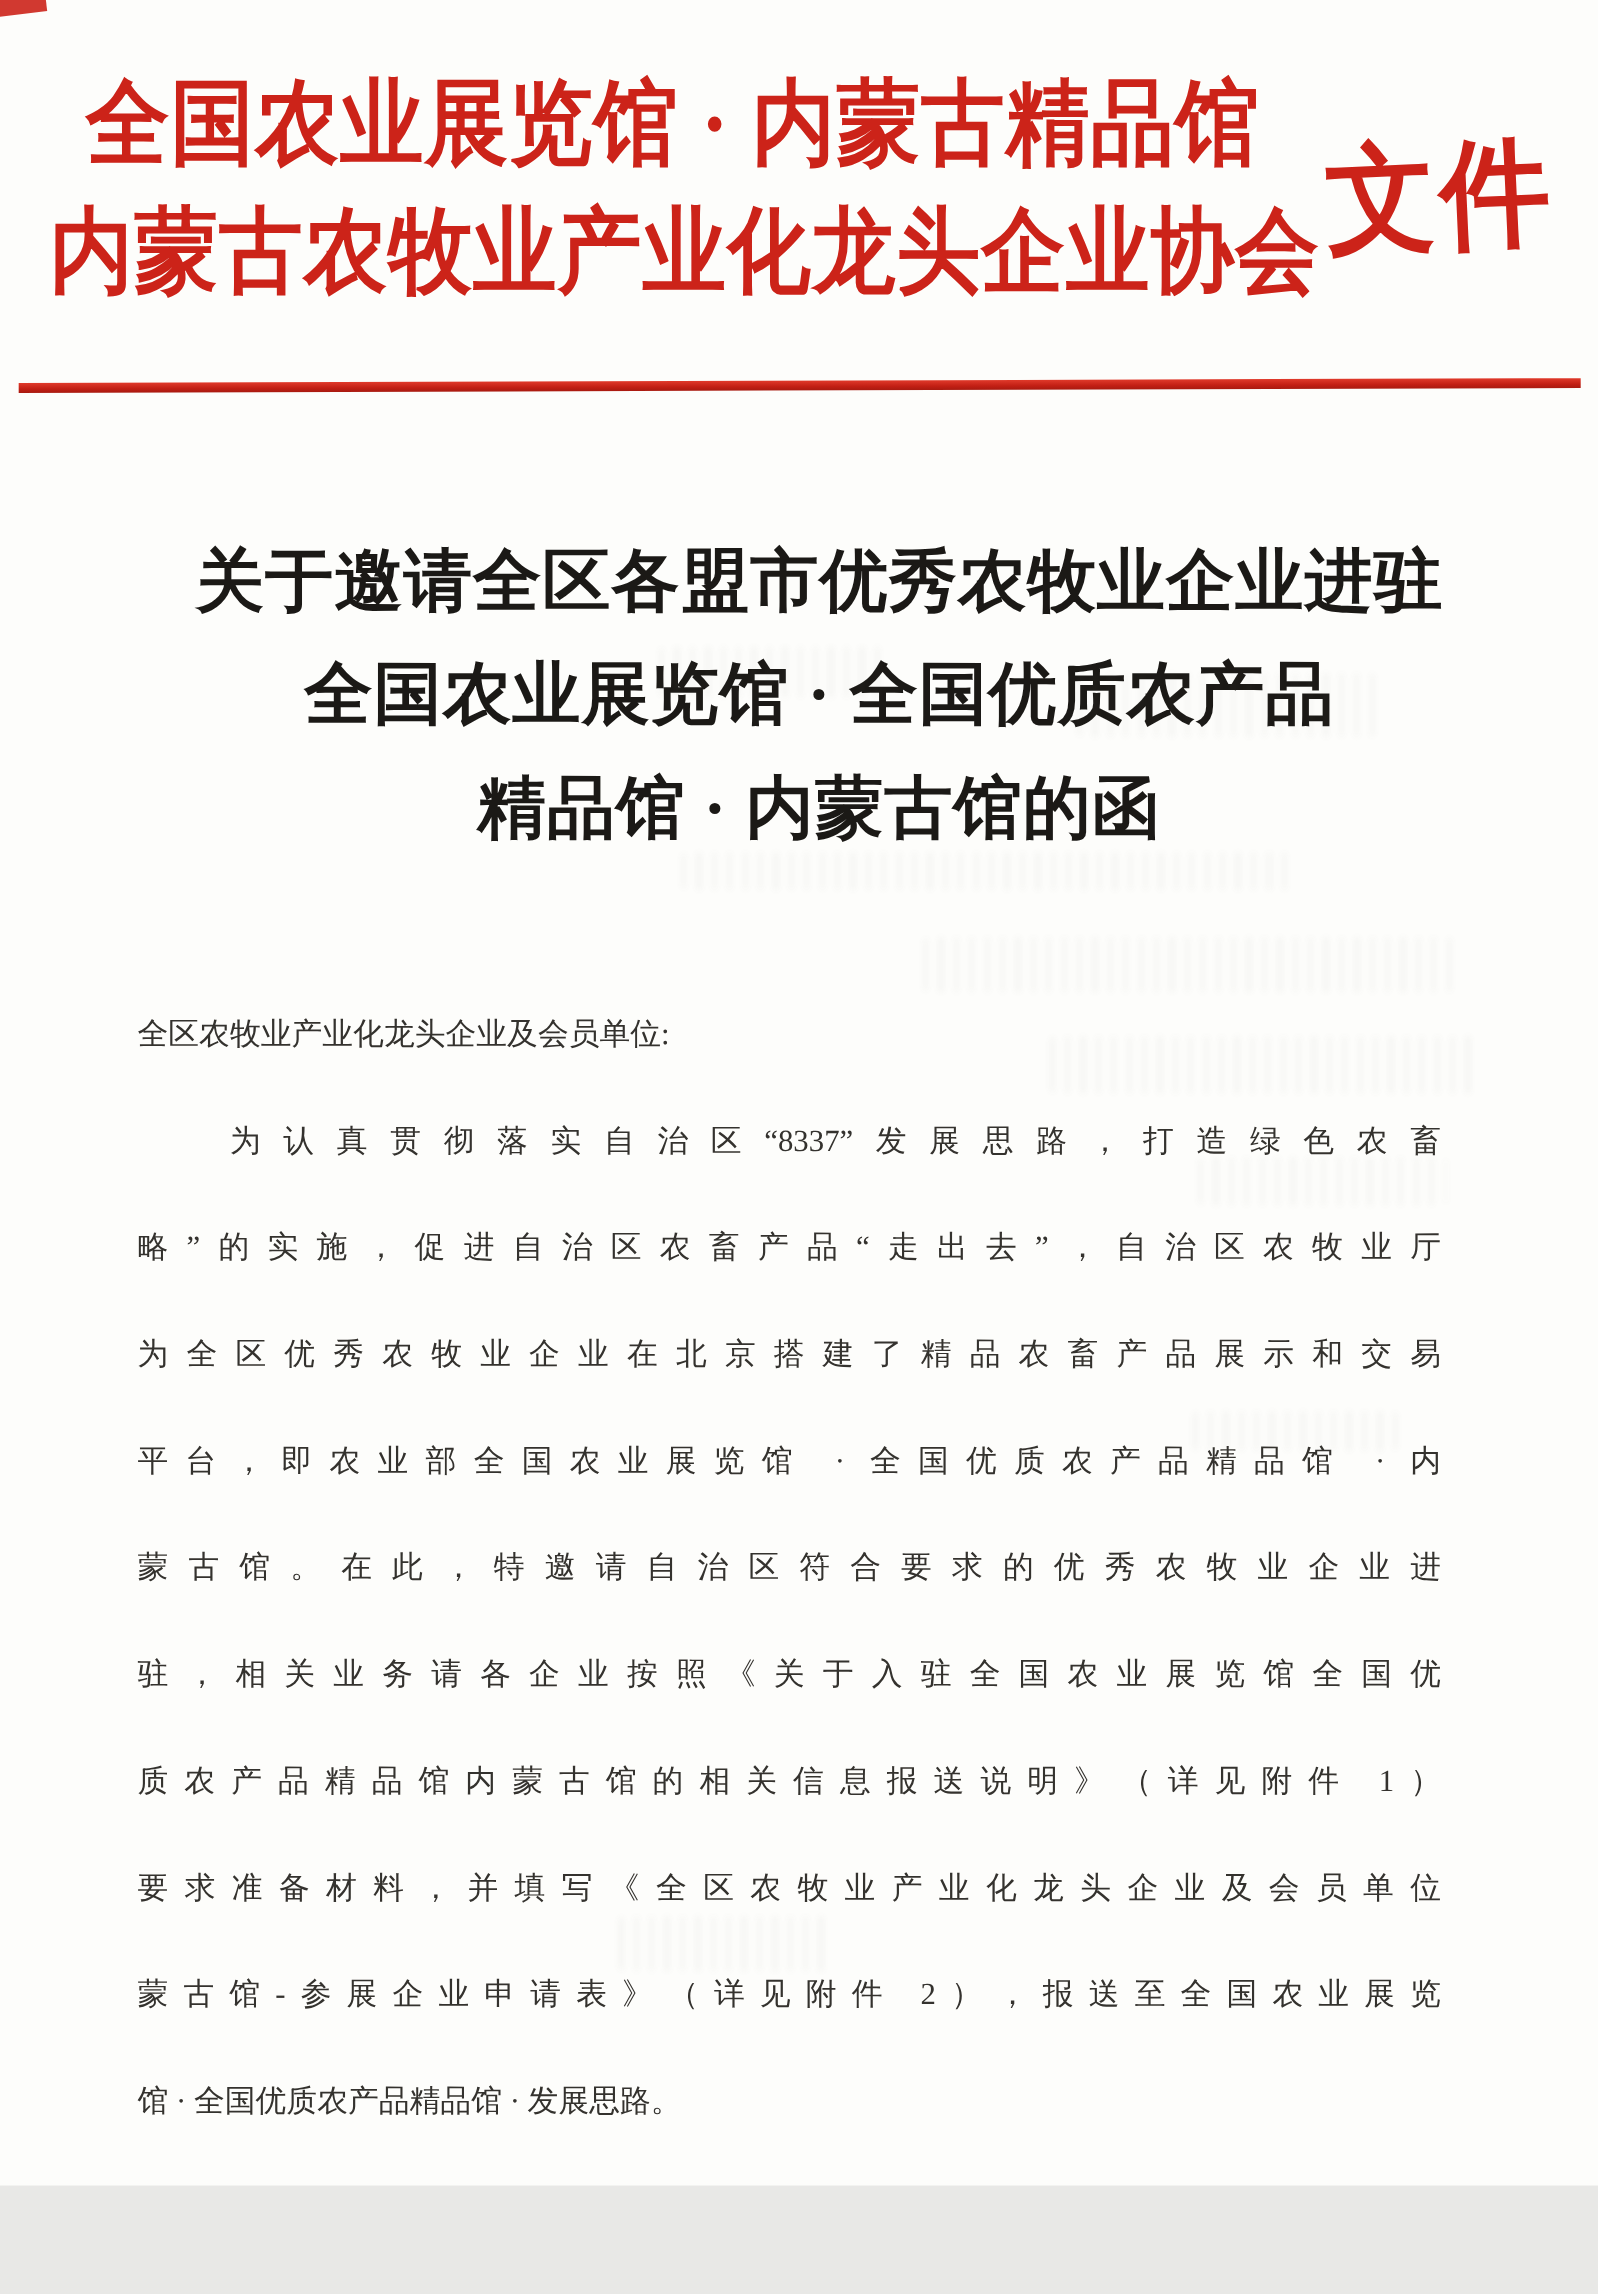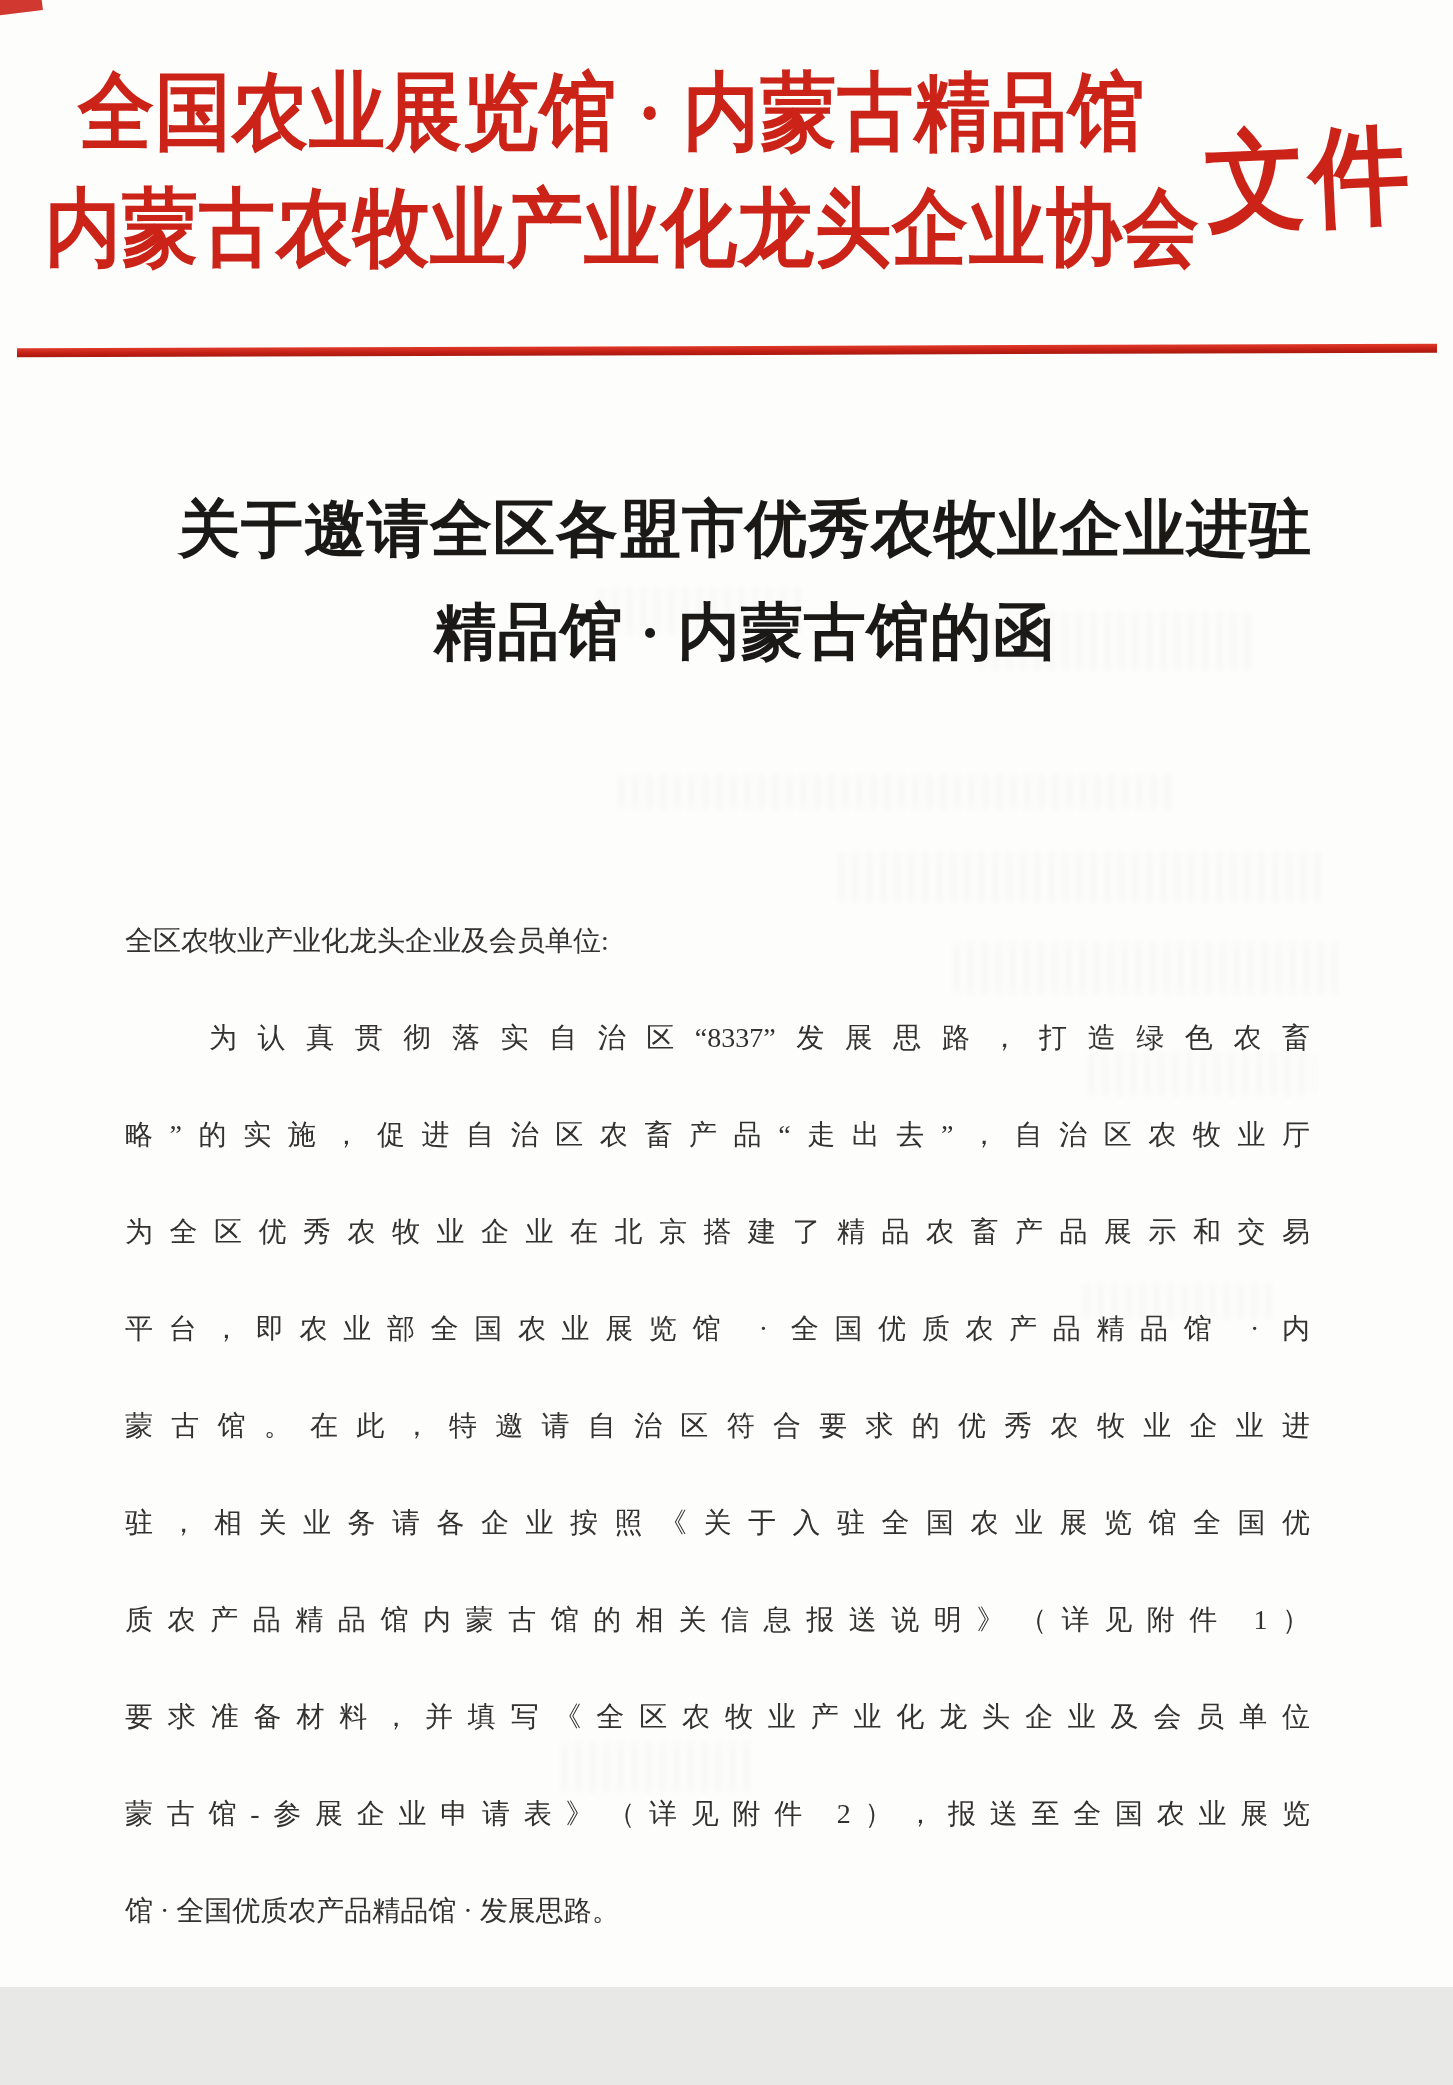--- a/index.html
+++ b/index.html
@@ -115,20 +115,21 @@
   <div class="lh-line lh-line1">全国农业展览馆 · 内蒙古精品馆</div>
 
   <div class="lh-line lh-line2">内蒙古农牧业产业化龙头企业协会</div>
 
   <div class="doc-type">文件</div>
 
   <div class="red-rule"></div>
 
   <div class="doc-title">
     <div class="title-line">关于邀请全区各盟市优秀农牧业企业进驻</div>
+    <div class="title-line">全国农业展览馆 · 全国优质农产品</div>
     <div class="title-line">精品馆 · 内蒙古馆的函</div>
   </div>
 
   <div class="body-block">
     <div class="b-line">全区农牧业产业化龙头企业及会员单位:</div>
     <div class="b-line fill indent">为认真贯彻落实自治区“8337”发展思路，打造绿色农畜</div>
     <div class="b-line fill">略”的实施，促进自治区农畜产品“走出去”，自治区农牧业厅</div>
     <div class="b-line fill">为全区优秀农牧业企业在北京搭建了精品农畜产品展示和交易</div>
     <div class="b-line fill">平台，即农业部全国农业展览馆 · 全国优质农产品精品馆 · 内</div>
     <div class="b-line fill">蒙古馆。在此，特邀请自治区符合要求的优秀农牧业企业进</div>

